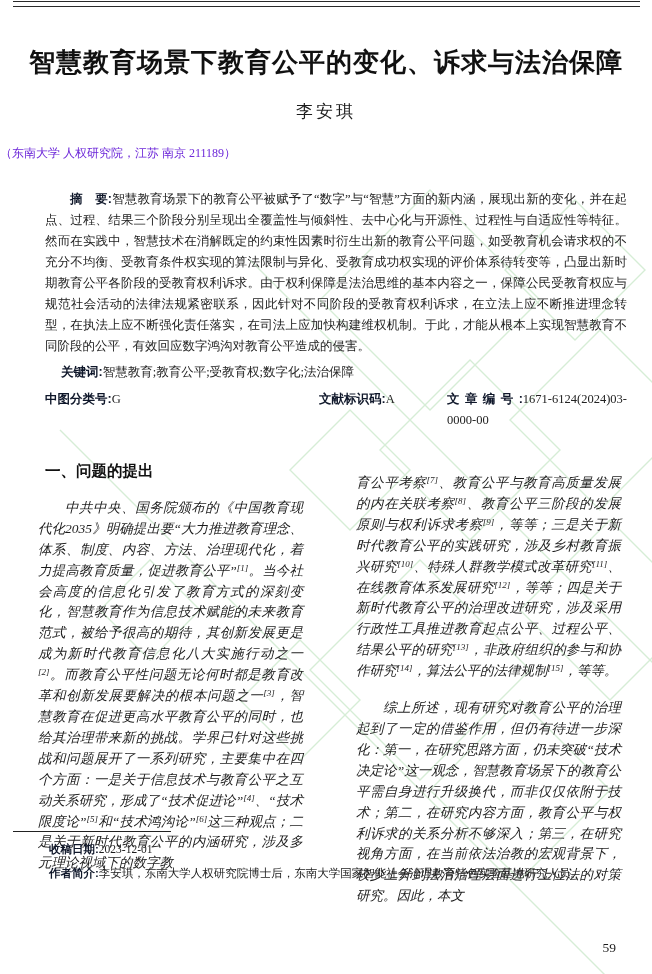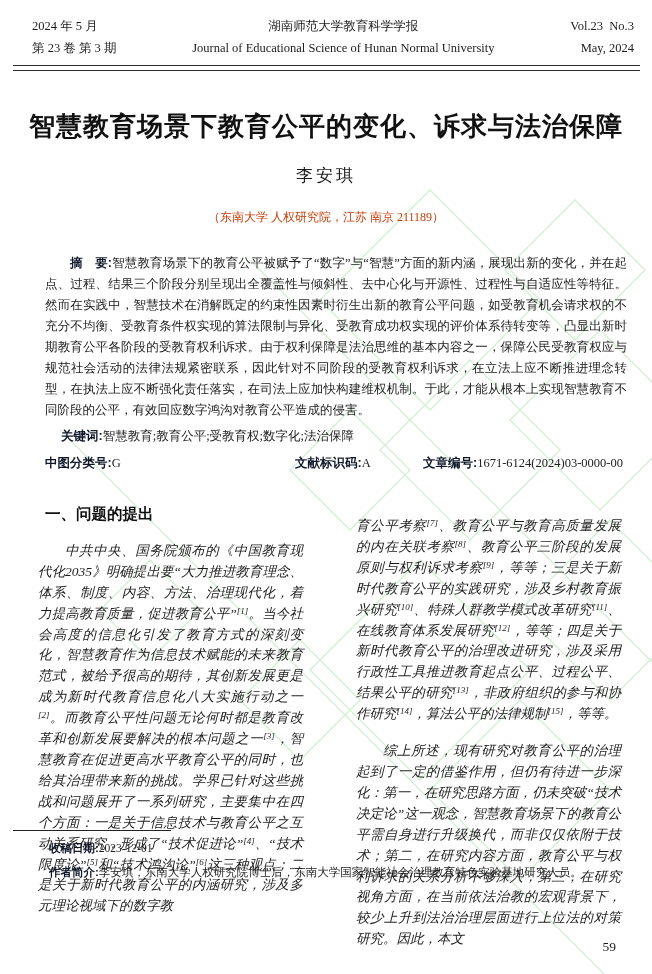--- a/index.html
+++ b/index.html
@@ -22,31 +22,31 @@
   .hdr-center{text-align:center;flex:1;}
   .hdr-right{text-align:right;white-space:nowrap;}
   .rule-double{margin:1px 12px 0 13px;height:4px;
        border-top:1.5px solid #2a2a2a;border-bottom:1.5px solid #2a2a2a;}
 
   
   .title{margin:38px 28px 11px;text-align:center;
        font-family:"Liberation Sans",sans-serif;
        font-size:26px;font-weight:700;letter-spacing:1px;color:#111;}
   .author{margin-top:20px;text-align:center;font-size:17px;letter-spacing:3px;}
-  .affil{margin-top:22px;text-align:center;font-size:12px;color:#c2410c;}
+  .affil{margin-top:22px;font-size:12px;color:#6d28d9;}
 
   
   .abstract{margin:27px 25px 0 45px;font-size:12.5px;line-height:21px;
        text-align:justify;color:#222;}
   .lbl{font-family:"Liberation Sans",sans-serif;font-weight:700;color:#0f172a;}
   .abs-p{margin:0;text-indent:2em;}
   .kw-p{margin:5px 0 0 16px;}
   .meta-row{display:flex;margin-top:6px;}
   .meta-row .m1{width:250px;}
-  .meta-row .m2{width:128px;}
+  .meta-row .m2{width:128px;margin-left:24px;}
   .meta-row .m3{flex:1;}
 
   
   .columns{display:flex;gap:21px;margin:26px 15px 0 22px;}
   .col{width:298px;font-size:13.5px;line-height:20.9px;text-align:justify;}
   .sec-h{font-family:"Liberation Sans",sans-serif;font-size:15.5px;
        font-weight:600;margin:4px 0 16px 0;text-indent:23px;color:#111;}
   .col p{margin:16px;font-style:italic;}
   .p-ind{text-indent:2em;}
   sup{font-size:9px;line-height:0;vertical-align:4px;}
@@ -77,34 +77,20 @@
       <path d="M300 640 L360 700 L300 760 L240 700 Z"></path>
       <path d="M520 700 L610 790 L520 880 L430 790 Z"></path>
       <path d="M150 560 L200 610 L150 660 L100 610 Z"></path>
       <path d="M250 260 L980 990"></path>
       <path d="M60 430 L640 1010"></path>
     </g>
   </svg>
 
   <div class="content">
 
-    <header class="hdr">
-      <div class="hdr-left">
-        <div>2024 年 5 月</div>
-        <div>第 23 卷 第 3 期</div>
-      </div>
-      <div class="hdr-center">
-        <div>湖南师范大学教育科学学报</div>
-        <div>Journal of Educational Science of Hunan Normal University</div>
-      </div>
-      <div class="hdr-right">
-        <div>Vol.23 No.3</div>
-        <div>May, 2024</div>
-      </div>
-    </header>
     <div class="rule-double"></div>
 
     <h1 class="title">智慧教育场景下教育公平的变化、诉求与法治保障</h1>
     <div class="author">李安琪</div>
     <div class="affil">（东南大学 人权研究院，江苏 南京 211189）</div>
 
     <section class="abstract">
       <p class="abs-p"><span class="lbl">摘　要:</span><span>智慧教育场景下的教育公平被赋予了“数字”与“智慧”方面的新内涵，展现出新的变化，并在起点、过程、结果三个阶段分别呈现出全覆盖性与倾斜性、去中心化与开源性、过程性与自适应性等特征。然而在实践中，智慧技术在消解既定的约束性因素时衍生出新的教育公平问题，如受教育机会请求权的不充分不均衡、受教育条件权实现的算法限制与异化、受教育成功权实现的评价体系待转变等，凸显出新时期教育公平各阶段的受教育权利诉求。由于权利保障是法治思维的基本内容之一，保障公民受教育权应与规范社会活动的法律法规紧密联系，因此针对不同阶段的受教育权利诉求，在立法上应不断推进理念转型，在执法上应不断强化责任落实，在司法上应加快构建维权机制。于此，才能从根本上实现智慧教育不同阶段的公平，有效回应数字鸿沟对教育公平造成的侵害。</span></p>
       <p class="kw-p"><span class="lbl">关键词:</span><span>智慧教育;教育公平;受教育权;数字化;法治保障</span></p>
       <div class="meta-row">

